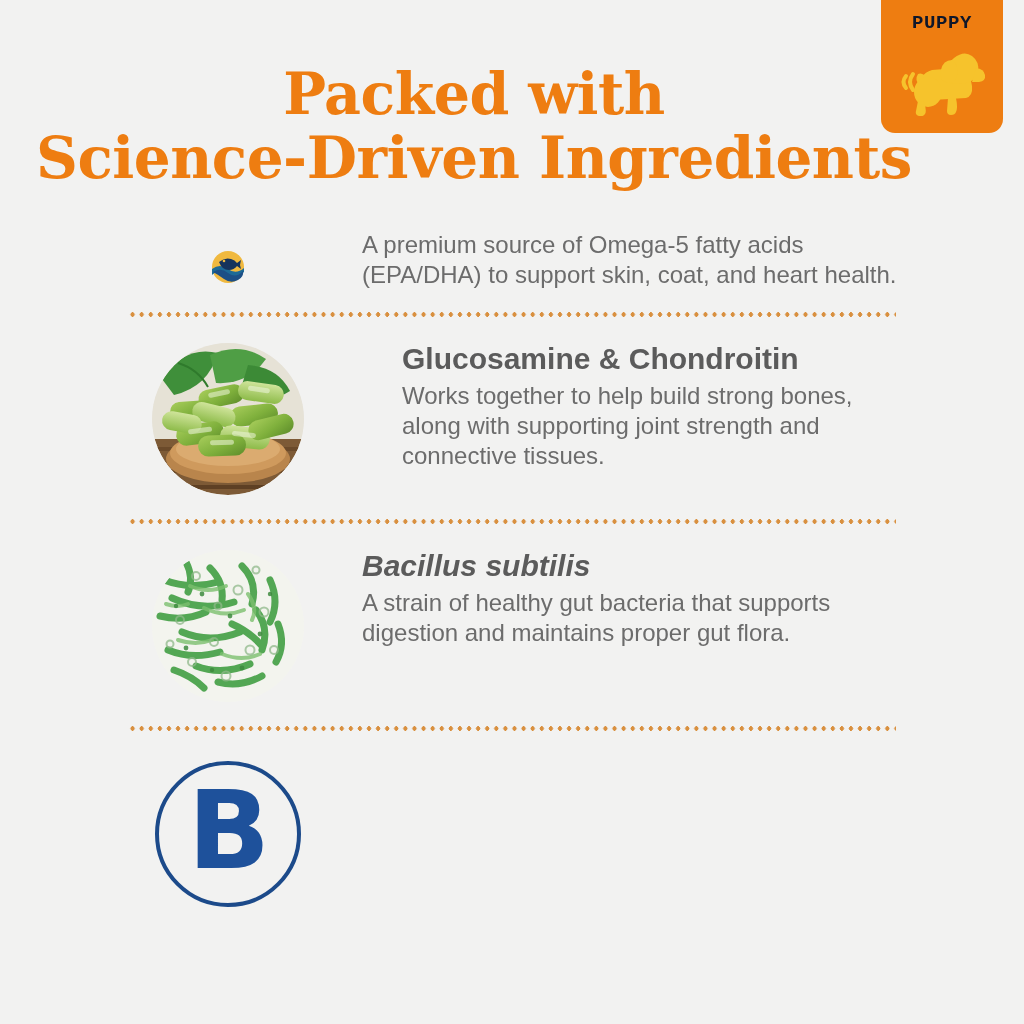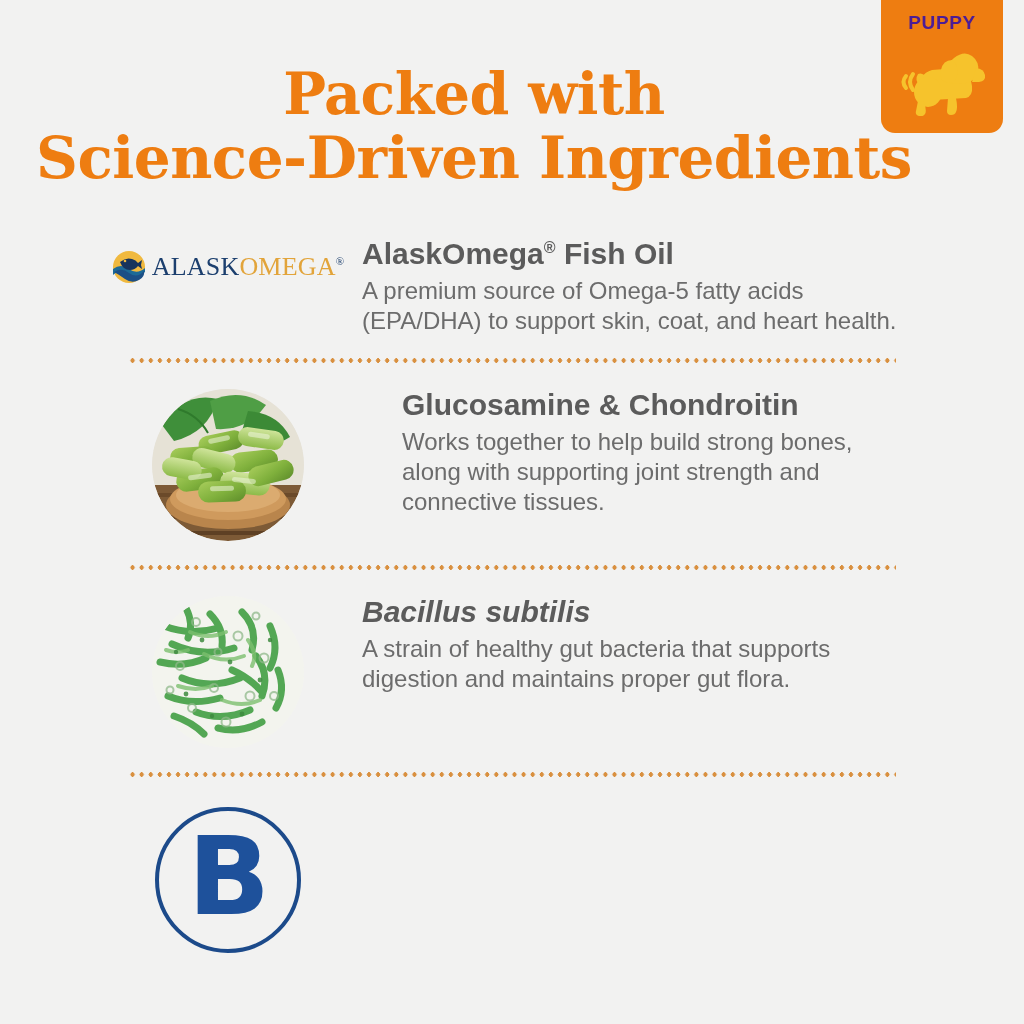--- a/index.html
+++ b/index.html
@@ -22,25 +22,25 @@
     left: 881px;
     width: 122px;
     height: 147px;
     background: #ee7d11;
     border-radius: 14px;
     box-sizing: border-box;
     padding-top: 26px;
     text-align: center;
   }
   .puppy-badge-label {
-    color: #4c1d95;
+    color: #0f172a;
     font-size: 19px;
     font-weight: bold;
     letter-spacing: 0.6px;
-    font-family: Liberation Sans, sans-serif;
+    font-family: Liberation Mono, monospace;
   }
   .puppy-dog-wrap {
     margin-top: 6px;
     display: flex;
     justify-content: center;
     align-items: center;
   }
 
   
   .title-block {
@@ -219,25 +219,23 @@
   <div class="ingredient-row">
     <div class="ingredient-media">
       <div class="alaskomega-logo">
         <svg width="34" height="34" viewBox="0 0 34 34" aria-hidden="true">
           <circle cx="17" cy="17" r="16" fill="#f0b93f"></circle>
           <path d="M1 19 q8 -6 16 0 q8 6 16 -1 l0 4 q-8 8 -16 2 q-8 -6 -16 1 z" fill="#1d6a97"></path>
           <path d="M2 22 q8 -5 15 1 q8 6 15 -2 q1 6 -5 9 q-7 4 -14 -1 q-7 -5 -11 -7 z" fill="#1c4f86"></path>
           <path d="M8 12 q6 -5 12 -3 q4 1 6 4 l4 -3 l-1 5 l1 4 l-4 -3 q-3 4 -8 4 q-7 0 -10 -8 z" fill="#16335c"></path>
           <circle cx="13" cy="11" r="1.3" fill="#f0b93f"></circle>
         </svg>
-        <div class="ao-wordmark"><span class="ao-alask">ALASK</span><span class="ao-omega">OMEGA</span><span class="ao-reg">®</span></div>
       </div>
     </div>
     <div class="ingredient-text">
-      <h3 class="ingredient-title"><span>AlaskOmega</span><span class="reg">®</span><span> Fish Oil</span></h3>
       <p class="ingredient-desc">A premium source of Omega-5 fatty acids (EPA/DHA) to support skin, coat, and heart health.</p>
     </div>
   </div>
 
   <div class="divider" style="margin-top:22px;"></div>
 
   <div class="ingredient-row" style="margin-top:22px;gap:40px;">
     <div class="ingredient-media">
       <div class="photo-circle">
         <svg width="152" height="152" viewBox="0 0 152 152" aria-hidden="true">

